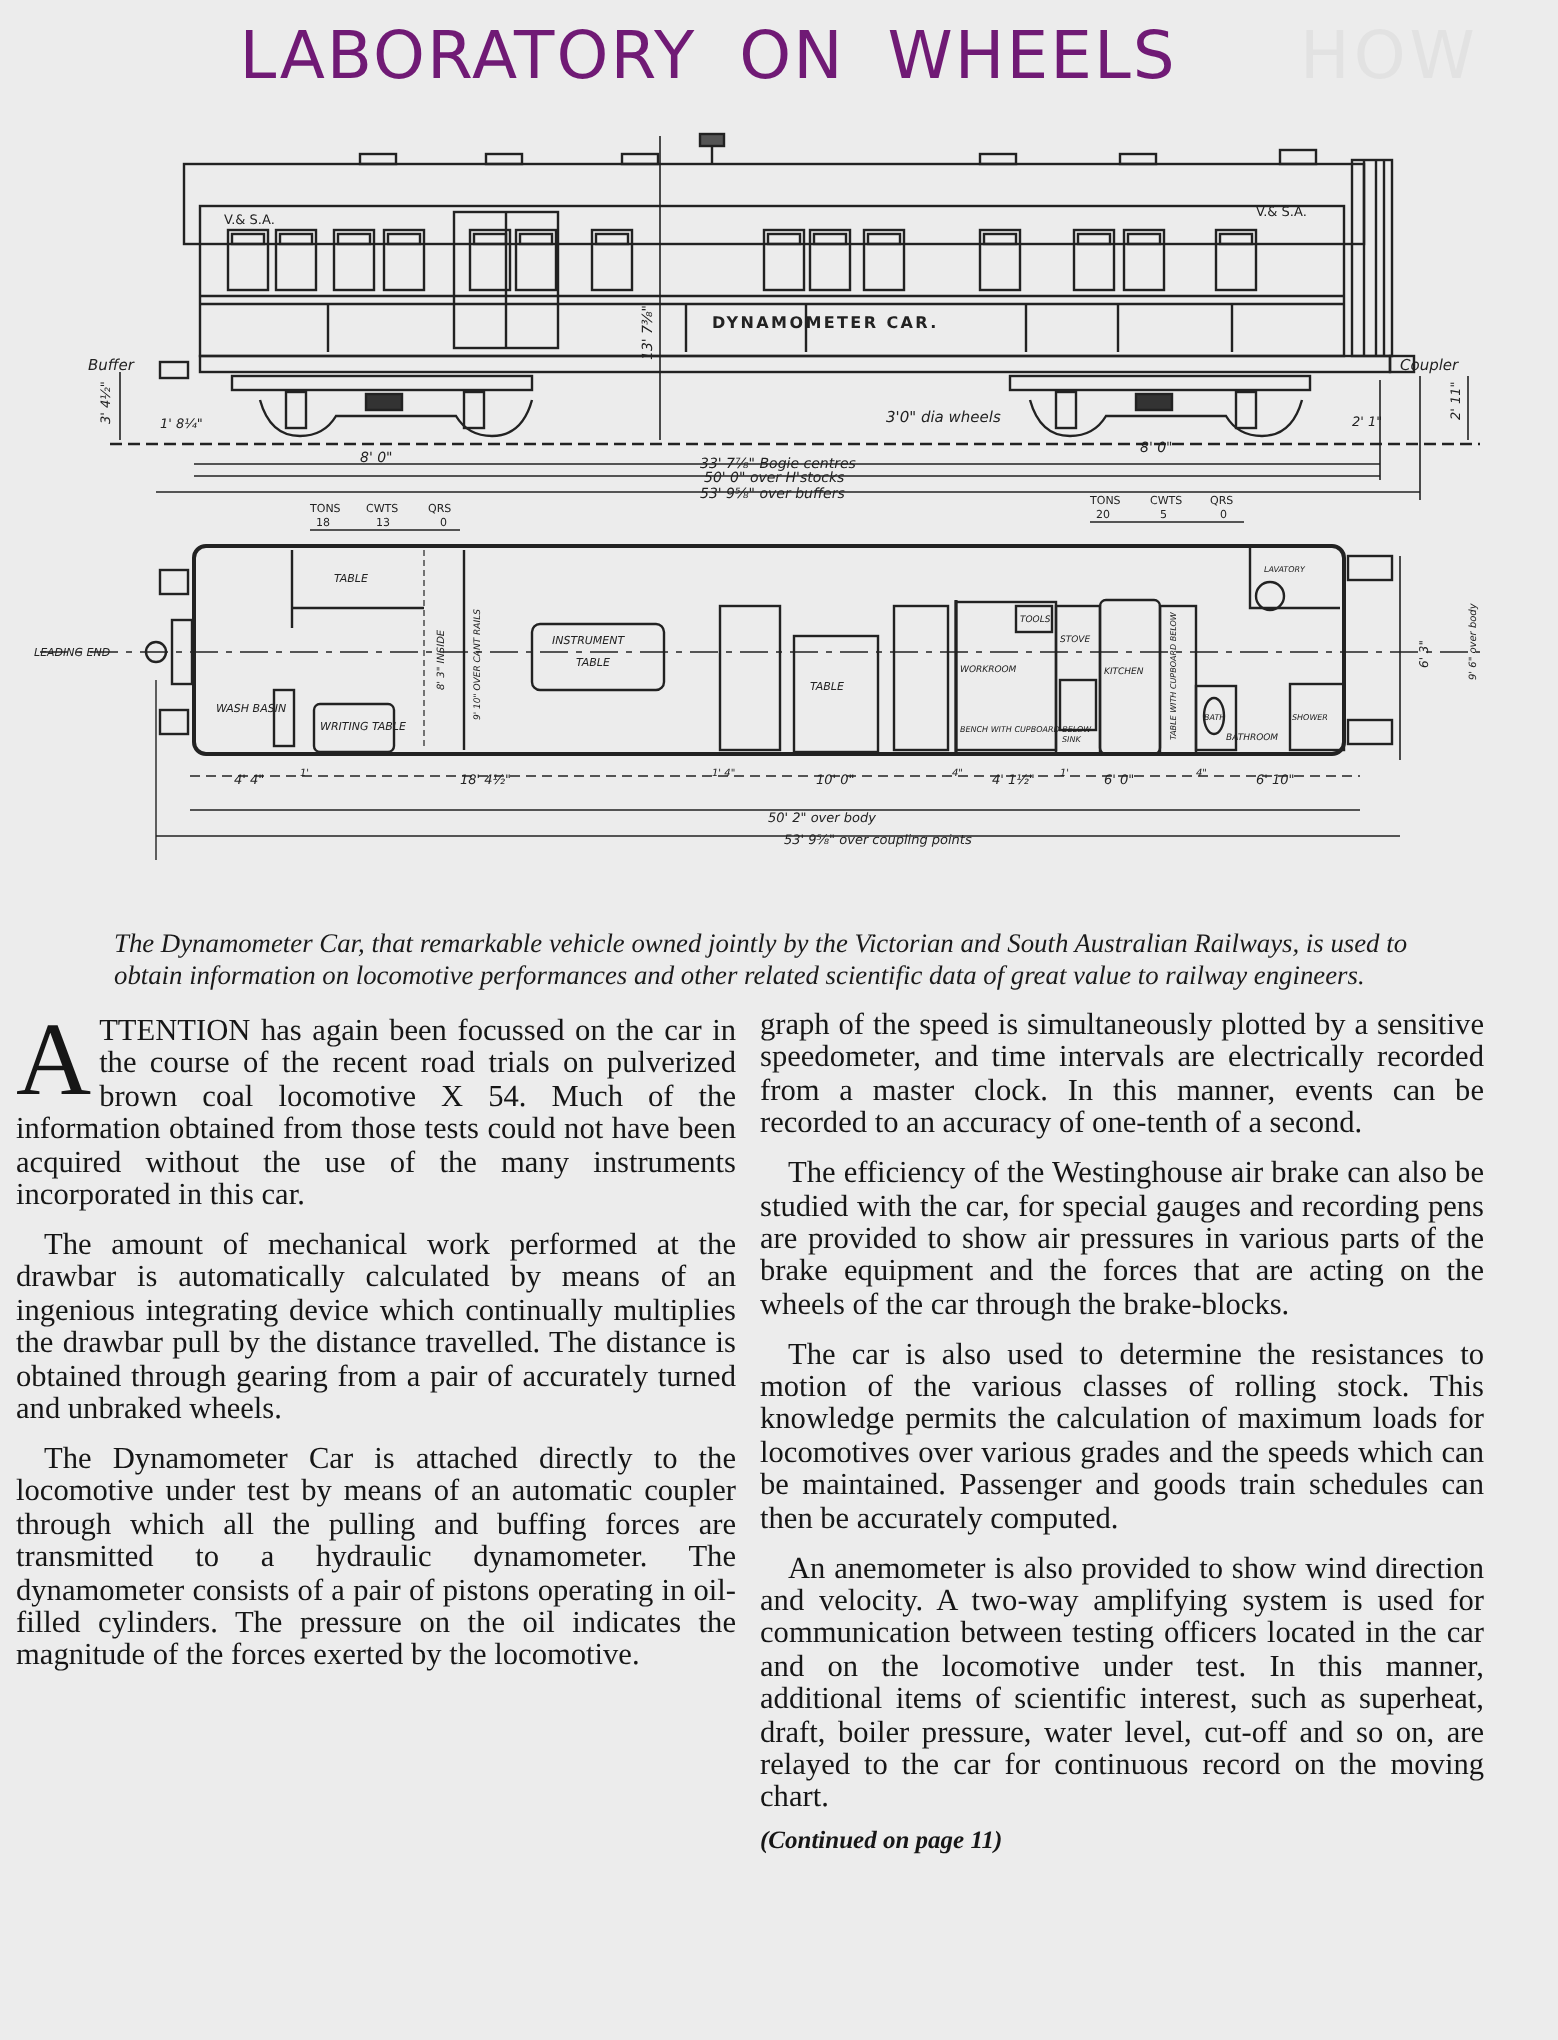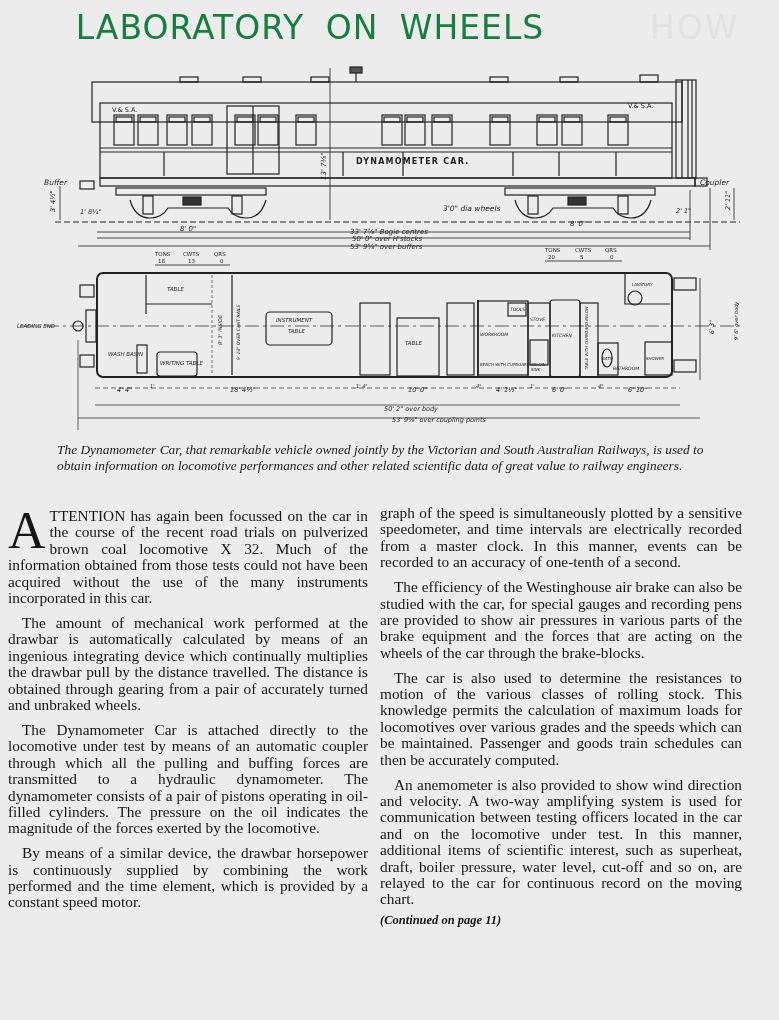--- a/index.html
+++ b/index.html
@@ -5,30 +5,30 @@
   html, body { margin:0; padding:0; }
   body {
     width:779px; height:1020px; overflow:hidden; position:relative;
     background:#ececec;
     font-family:"DejaVu Serif", "Liberation Serif", serif;
     color:#161616;
   }
   .title {
     position:absolute; left:0; top:8px; width:620px; text-align:center;
     font-family:"DejaVu Sans", "Liberation Sans", sans-serif;
-    font-size:33px; letter-spacing:1px; word-spacing:10px; color:#15803d;
+    font-size:33px; letter-spacing:1px; word-spacing:10px; color:#701a75;padding-left:44px;
   }
   .ghost {
     position:absolute; left:650px; top:8px; font-family:"DejaVu Sans", sans-serif;
     font-size:33px; color:#e2e2e2; letter-spacing:2px;
   }
   svg.diagram { position:absolute; left:0; top:60px; }
   svg text { font-family:"DejaVu Sans", "Liberation Sans", sans-serif; fill:#222; }
   .caption {
-    position:absolute; left:57px; top:442px; width:670px;
+    position:absolute; left:57px; top:464px; width:670px;
     font-family:"Liberation Serif", "DejaVu Serif", serif;
     font-style:italic; font-size:13.4px; line-height:16px; color:#1a1a1a;
   }
   .col {
     position:absolute; top:508px; width:360px;
     font-family:"Liberation Serif", "DejaVu Serif", serif;
     font-size:15.3px; line-height:16.4px; text-align:justify; color:#161616;
   }
   .col-left { left:8px; }
   .col-right { left:380px; top:505px; width:362px; }
@@ -264,24 +264,23 @@
       <text x="628" y="392">6' 10"</text>
       <text x="384" y="411">50' 2" over body</text>
       <text x="392" y="422">53' 9⅝" over coupling points</text>
     </g>
   </g>
 </svg>
 
 <div class="caption">The Dynamometer Car, that remarkable vehicle owned jointly by the Victorian and South Australian Railways, is used to obtain information on locomotive performances and other related scientific data of great value to railway engineers.</div>
 
 <div class="col col-left">
-  <p class="first"><span class="dropcap">A</span><span>TTENTION has again been focussed on the car in the course of the recent road trials on pulverized brown coal locomotive X 32. Much of the information obtained from those tests could not have been acquired without the use of the many instruments incorporated in this car.</span></p>
+  <p class="first"><span class="dropcap">A</span><span>TTENTION has again been focussed on the car in the course of the recent road trials on pulverized brown coal locomotive X 54. Much of the information obtained from those tests could not have been acquired without the use of the many instruments incorporated in this car.</span></p>
   <p>The amount of mechanical work performed at the drawbar is automatically calculated by means of an ingenious integrating device which continually multiplies the drawbar pull by the distance travelled. The distance is obtained through gearing from a pair of accurately turned and unbraked wheels.</p>
   <p>The Dynamometer Car is attached directly to the locomotive under test by means of an automatic coupler through which all the pulling and buffing forces are transmitted to a hydraulic dynamometer. The dynamometer consists of a pair of pistons operating in oil-filled cylinders. The pressure on the oil indicates the magnitude of the forces exerted by the locomotive.</p>
-  <p>By means of a similar device, the drawbar horsepower is continuously supplied by combining the work performed and the time element, which is provided by a constant speed motor.</p>
 </div>
 
 <div class="col col-right">
   <p class="first">graph of the speed is simultaneously plotted by a sensitive speedometer, and time intervals are electrically recorded from a master clock. In this manner, events can be recorded to an accuracy of one-tenth of a second.</p>
   <p>The efficiency of the Westinghouse air brake can also be studied with the car, for special gauges and recording pens are provided to show air pressures in various parts of the brake equipment and the forces that are acting on the wheels of the car through the brake-blocks.</p>
   <p>The car is also used to determine the resistances to motion of the various classes of rolling stock. This knowledge permits the calculation of maximum loads for locomotives over various grades and the speeds which can be maintained. Passenger and goods train schedules can then be accurately computed.</p>
   <p>An anemometer is also provided to show wind direction and velocity. A two-way amplifying system is used for communication between testing officers located in the car and on the locomotive under test. In this manner, additional items of scientific interest, such as superheat, draft, boiler pressure, water level, cut-off and so on, are relayed to the car for continuous record on the moving chart.</p>
   <div class="cont">(Continued on page 11)</div>
 </div>
 

